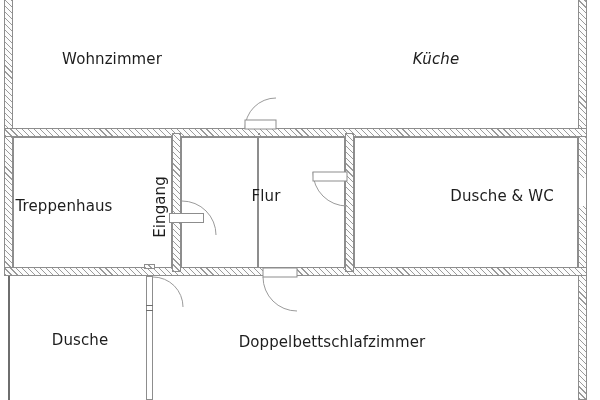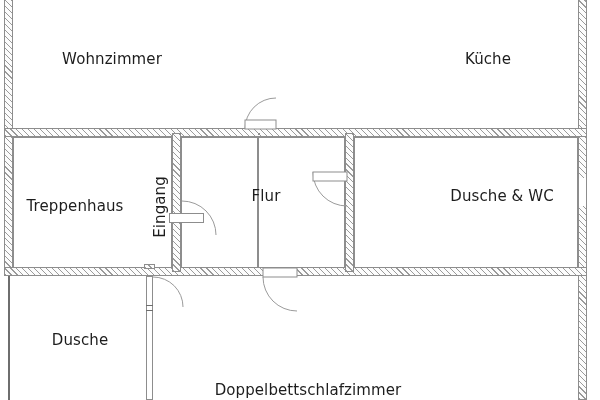--- a/index.html
+++ b/index.html
@@ -131,27 +131,27 @@
 
   <div class="door" style="left:262px;top:276px;width:36px;height:36px;">
     <svg width="36" height="36" viewBox="0 0 36 36">
       <path class="arc" d="M 1 1 A 34 34 0 0 0 35 35"></path>
       <rect class="leaf" x="1" y="-8" width="34" height="9"></rect>
     </svg>
   </div>
 
   <div class="label" style="left:112px;top:59px;">Wohnzimmer</div>
 
-  <div class="label" style="left:488px;top:59px;">Küche</div>
+  <div class="label" style="left:436px;top:59px;font-style:italic;">Küche</div>
 
-  <div class="label" style="left:75px;top:206px;">Treppenhaus</div>
+  <div class="label" style="left:64px;top:206px;">Treppenhaus</div>
 
   <div class="label vert" style="left:160px;top:207px;">Eingang</div>
 
   <div class="label" style="left:266px;top:196px;text-align:center;">Flur</div>
 
   <div class="label" style="left:470px;top:196px;margin-left:32px;">Dusche &amp; WC</div>
 
   <div class="label" style="left:80px;top:340px;">Dusche</div>
 
-  <div class="label" style="left:308px;top:342px;margin-top:48px;">Doppelbettschlafzimmer</div>
+  <div class="label" style="left:332px;top:342px;">Doppelbettschlafzimmer</div>
 
 </div>
 
 </body></html>

